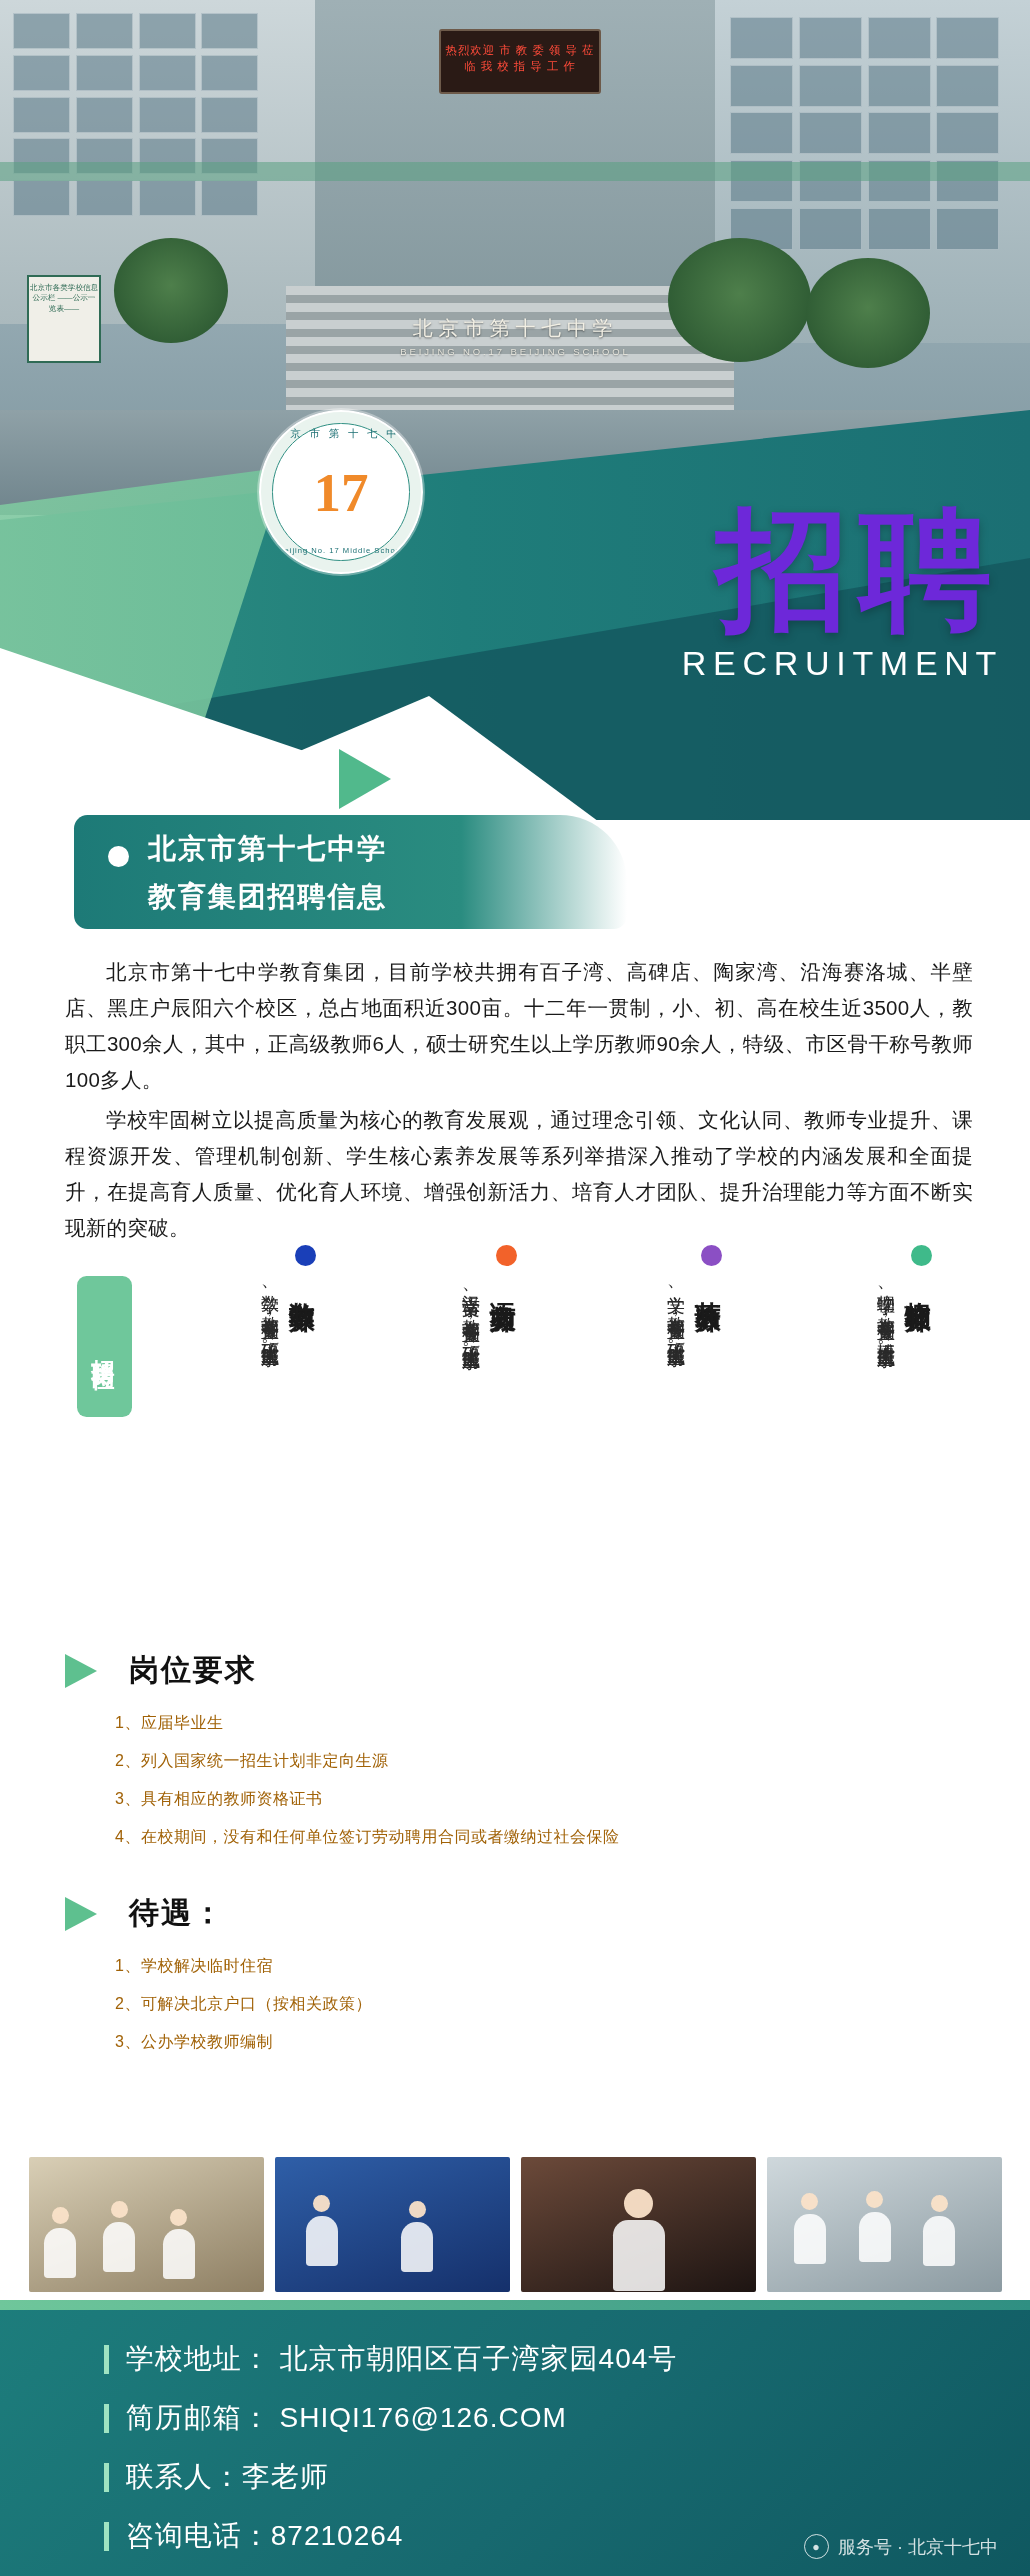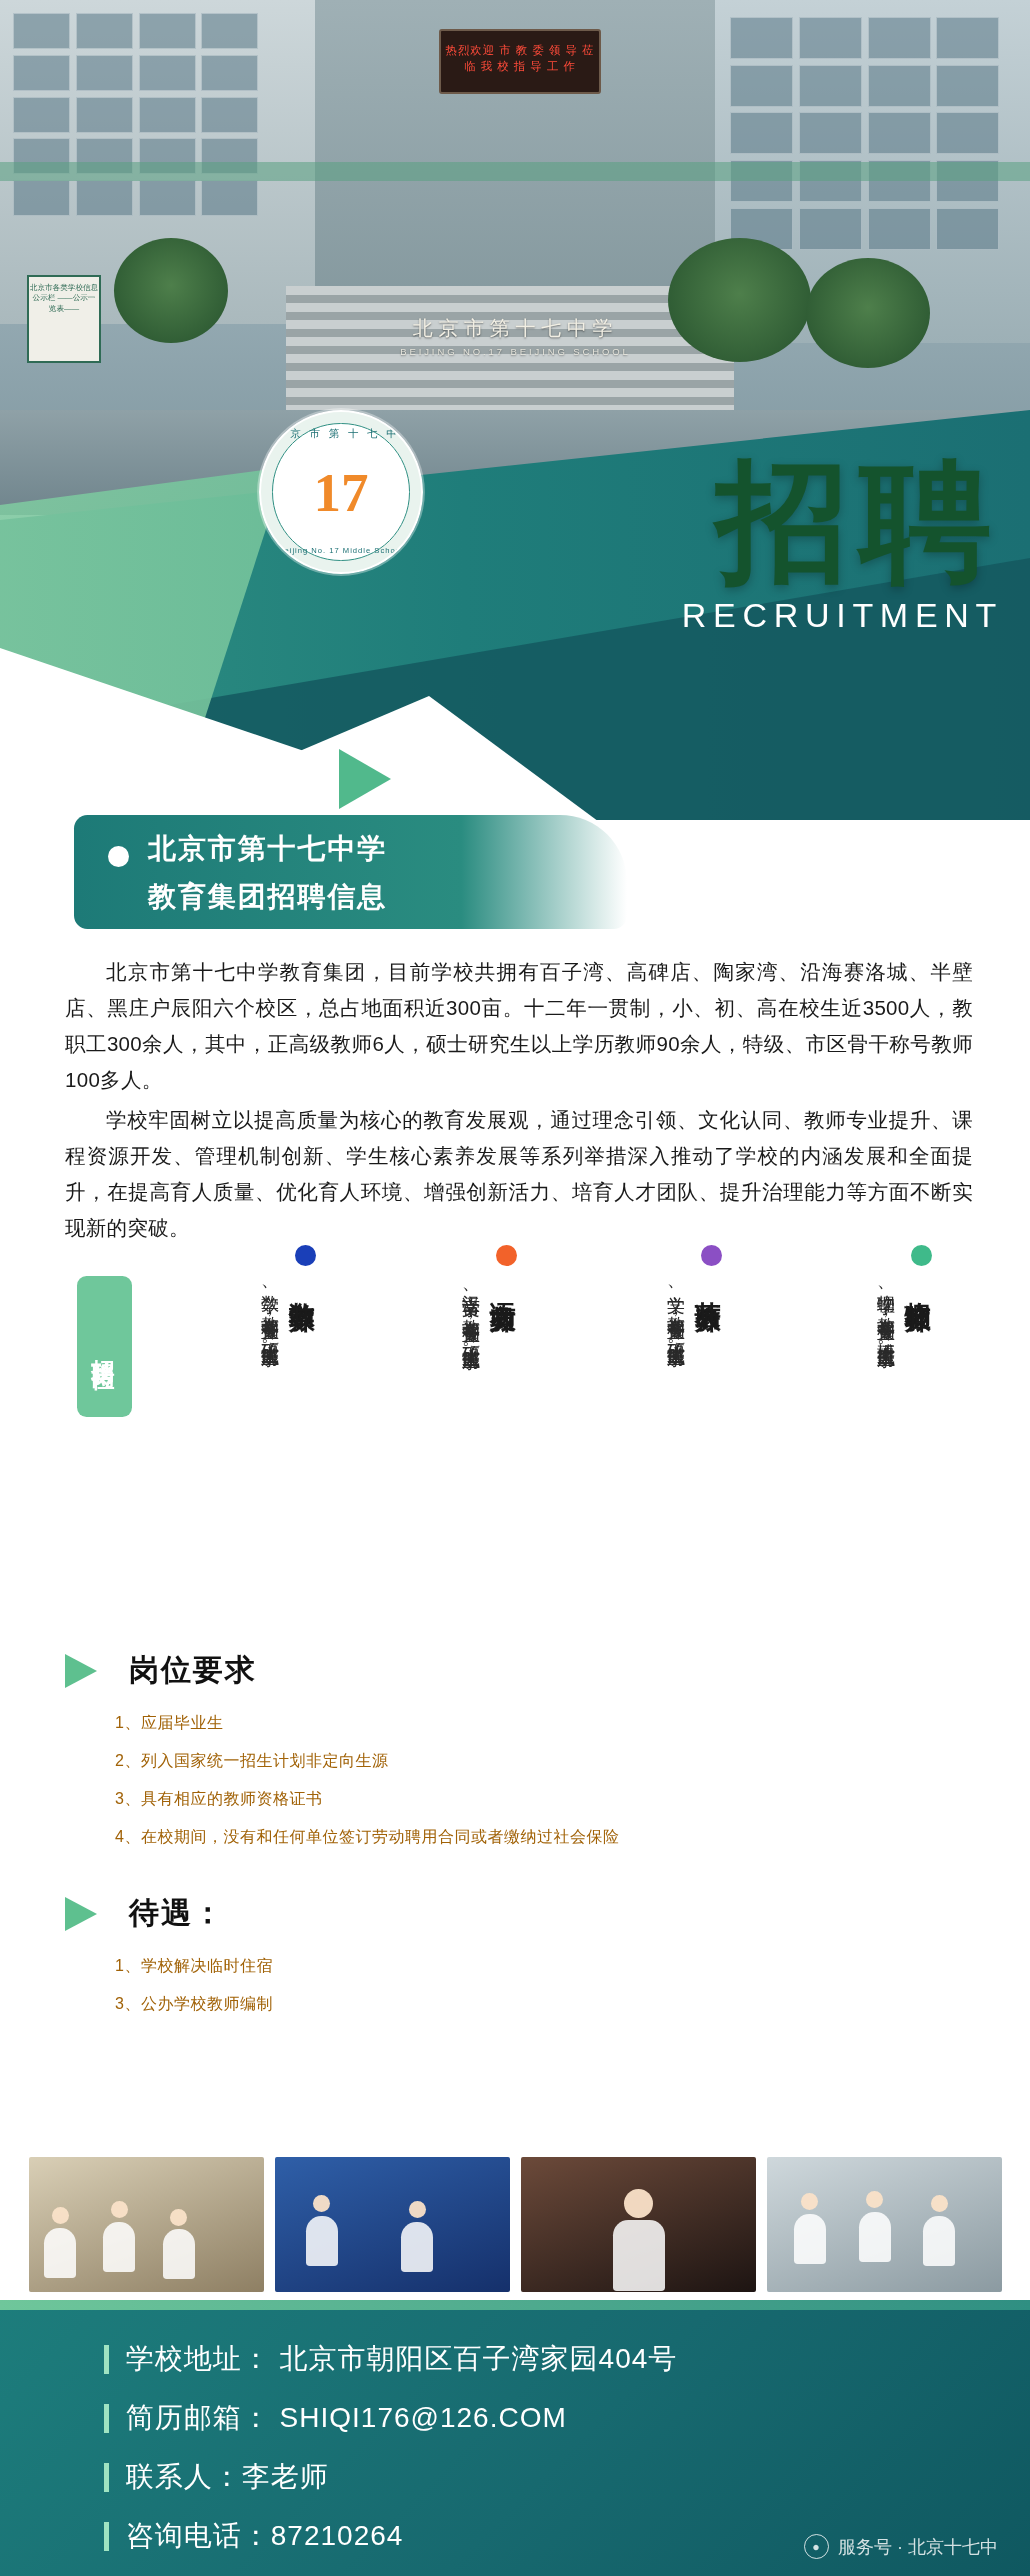--- a/index.html
+++ b/index.html
@@ -217,25 +217,26 @@
 
   .recruit-title {
     position: absolute;
     right: 27px; top: 456px;
     width: 591px;
     text-align: right;
   }
   .recruit-title .cn {
     font-size: 132px;
     line-height: 134px;
-    color: #14532d;
+    color: #6d28d9;
     font-weight: 700;
     letter-spacing: 11.4px;
     font-family: "Liberation Serif", "DejaVu Serif", serif;
     text-shadow: 0 2.9px 9.5px rgba(0,0,0,.25);
+    margin-top: 48px;
   }
   .recruit-title .en {
     font-size: 34px;
     letter-spacing: 6.7px;
     color: #ffffff;
     margin-top: 5.7px;
   }
 
   
   .pill {
@@ -607,20 +608,21 @@
     </ol>
   </div>
 
   <div class="sec" style="top:1893px;">
     <div class="sec-head">
       <div class="sec-arrow"></div>
       <div class="sec-title">待遇：</div>
     </div>
     <ol>
       <li>1、学校解决临时住宿</li>
+      <li>2、可解决北京户口（按相关政策）</li>
       <li>3、公办学校教师编制</li>
     </ol>
   </div>
 
   <div class="strip">
     <div class="ph ph1">
       <div class="head" style="left:23px; top:50px;"></div>
         <div class="fig" style="left:15.3px; top:71px;"></div>
       <div class="head" style="left:82px; top:44px;"></div>
         <div class="fig" style="left:74px; top:65px;"></div>

